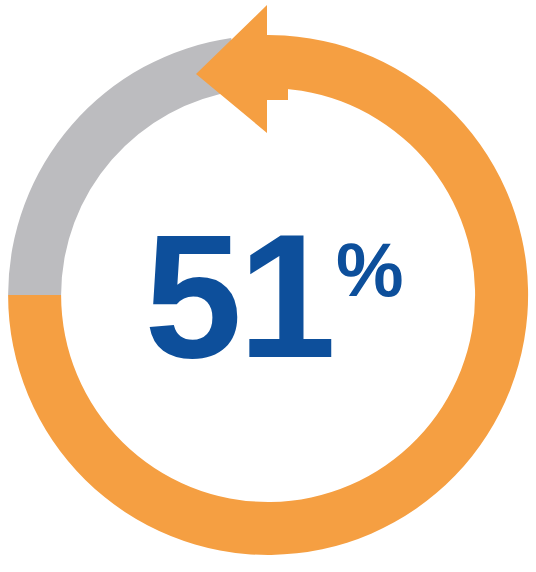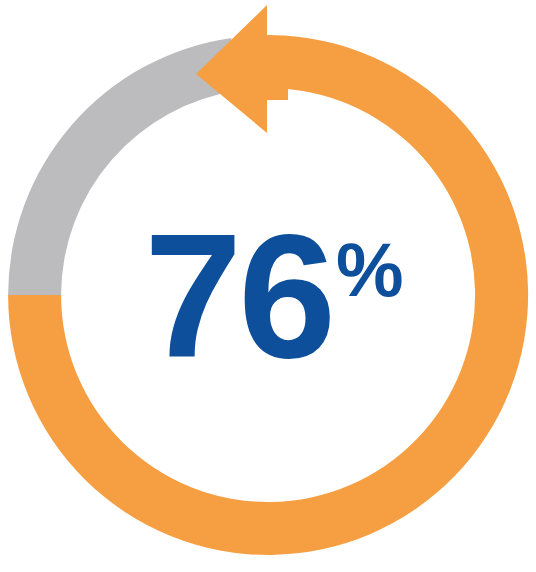--- a/index.html
+++ b/index.html
@@ -88,18 +88,18 @@
              L 267 40
              L 288 40
              L 288 100
              L 267 100
              L 267 133
              Z"></path>
   </svg>
 
   <div class="center-label">
     <div class="label-inner">
-      <span class="value-text" style="color: rgb(13, 79, 155);">76</span>
+      <span class="value-text" style="color: rgb(13, 79, 155);">51</span>
       <span class="unit-text" style="color: rgb(13, 79, 155);">%</span>
     </div>
   </div>
 
 </div>
 
 </body></html>

